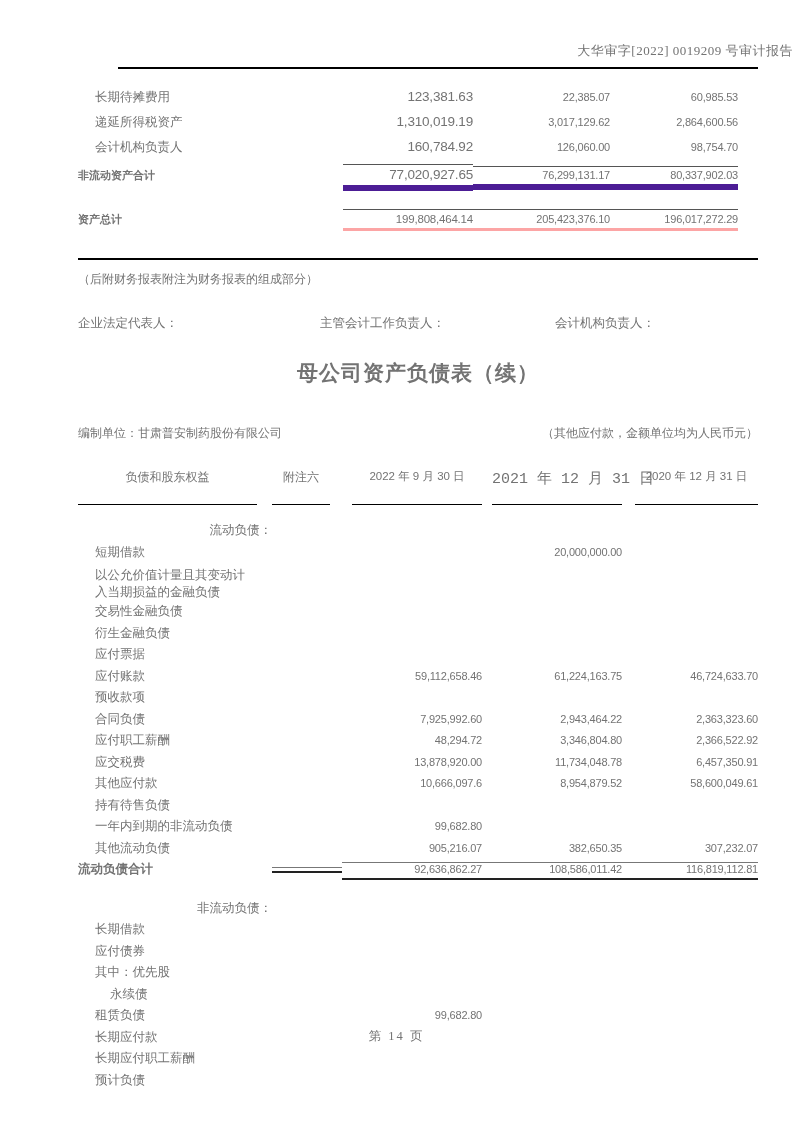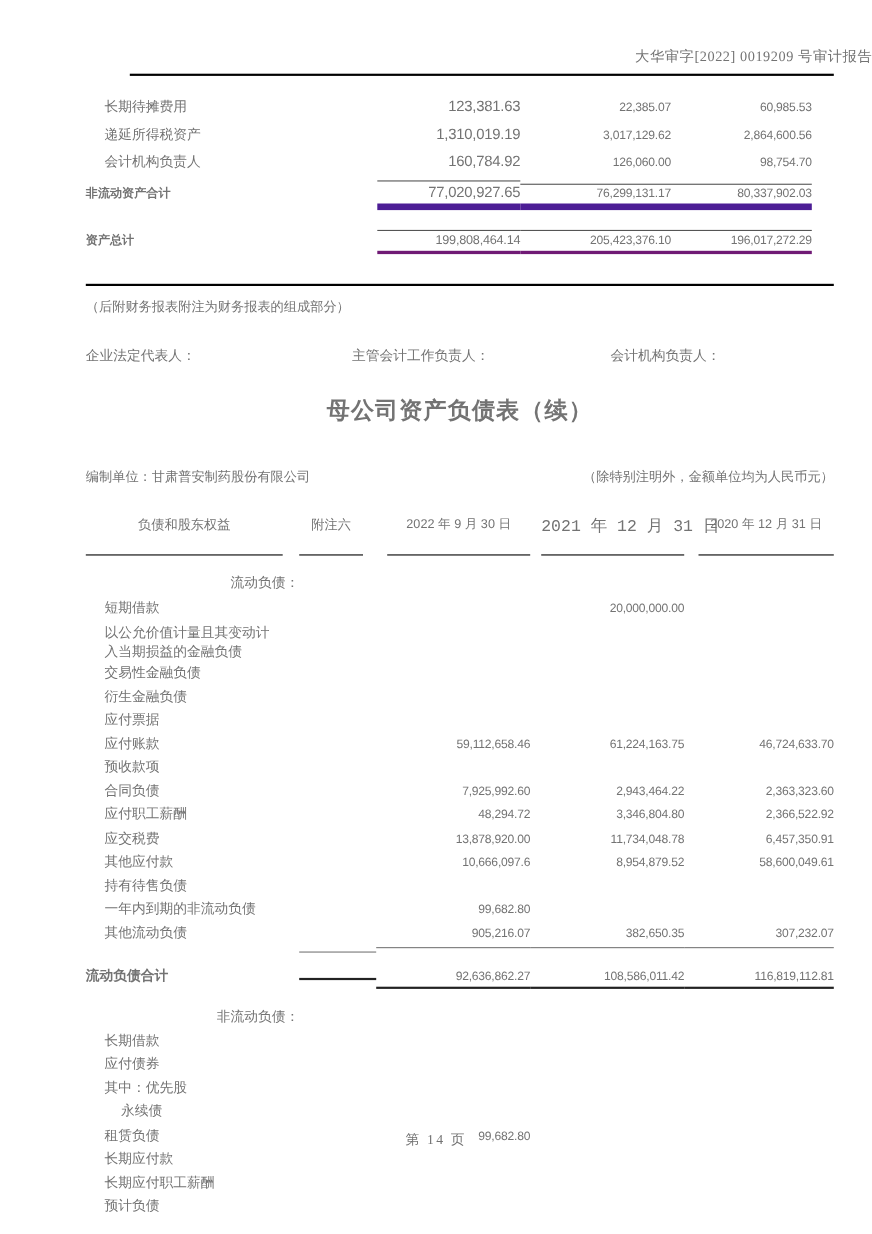--- a/index.html
+++ b/index.html
@@ -49,21 +49,21 @@
     min-height:25px;
   }
   .top .t-item .row-label,
   .top .t-subtotal-inner { margin-left:17px; }
   .top .t-item .row-label { margin-left:17px; }
   .top .v1 { font-size:13.5px; }
   .top .t-subtotal .row-label,
   .top .t-total .row-label { font-weight:bold; margin-left:0; font-size:11px; }
   .top .t-subtotal .v { border-top:1px solid #555; border-bottom:6px solid #4c1d95; padding-top:2px; }
   .top .t-total { margin-top:18px; }
-  .top .t-total .v { border-top:1px solid #555; border-bottom:3px solid #701a75; padding-top:3px; }
+  .top .t-total .v { border-top:1px solid #555; border-bottom:3px solid #fca5a5; padding-top:3px; }
   .top .t-total .v1 { font-size:11.5px; }
 
   .thick-rule { border:none; border-top:2px solid #000; margin-top:24px; }
 
   .attachment-note { margin-top:11px; font-size:12px; }
 
   .signatures { margin-top:27px; display:flex; font-size:12.5px; }
   .sig-1 { width:242px; }
   .sig-2 { width:235px; }
 
@@ -100,21 +100,21 @@
   .main .trow {
     grid-template-columns:194px 70px 140px 140px 136px;
     min-height:21.5px;
   }
   .main .t-section .row-label { margin-left:0;text-align:right; }
   .main .t-item .row-label { margin-left:17px; }
   .main .t-subitem .row-label { margin-left:32px; }
   .main .t-item2 .row-label { margin-left:17px; line-height:1.35; padding-top:2px; padding-bottom:2px; }
   .main .t-item2 { min-height:38px; }
   .main .t-total .row-label { font-weight:bold; margin-left:0; }
-  .main .t-total .v { border-top:1px solid #777; border-bottom:2px solid #222; padding-top:20px; }
+  .main .t-total .v { border-top:1px solid #777; border-bottom:2px solid #222; padding-top:0; }
   .main .gap { margin-top:17px; }
 
   .label2 { font-size:12.5px; }
 
   .page-footer {
     position:absolute;
     top:1028px; left:0; right:0;
     text-align:center;
     font-size:12.5px;
     letter-spacing:2px;
@@ -171,21 +171,21 @@
     <div class="signatures">
       <div class="sig-1">企业法定代表人：</div>
       <div class="sig-2">主管会计工作负责人：</div>
       <div class="sig-3">会计机构负责人：</div>
     </div>
 
     <div class="statement-title">母公司资产负债表（续）</div>
 
     <div class="prep-row">
       <div>编制单位：甘肃普安制药股份有限公司</div>
-      <div>（除特别注明外，金额单位均为人民币元）</div>
+      <div>（其他应付款，金额单位均为人民币元）</div>
     </div>
 
     <div class="mhead">
       <div class="h-item">负债和股东权益</div>
       <div class="h-note">附注六</div>
       <div class="h-c1">2022 年 9 月 30 日</div>
       <div class="h-c2">2021 年 12 月 31 日</div>
       <div class="h-c3">2020 年 12 月 31 日</div>
     </div>
 

